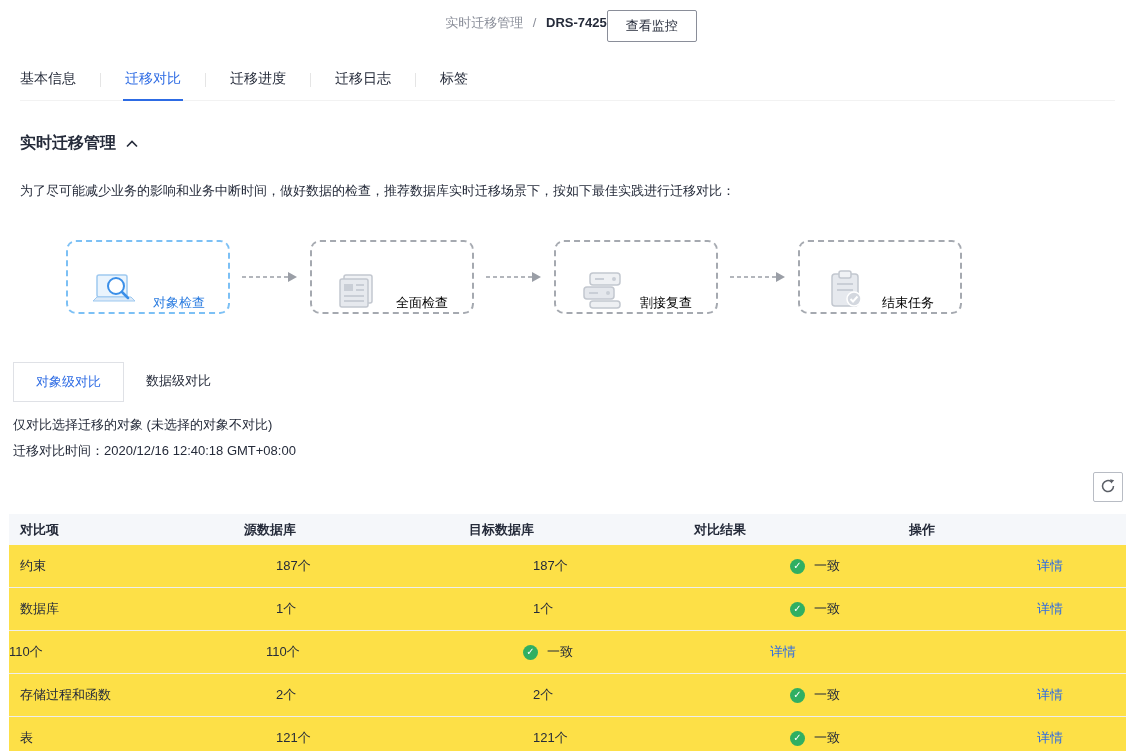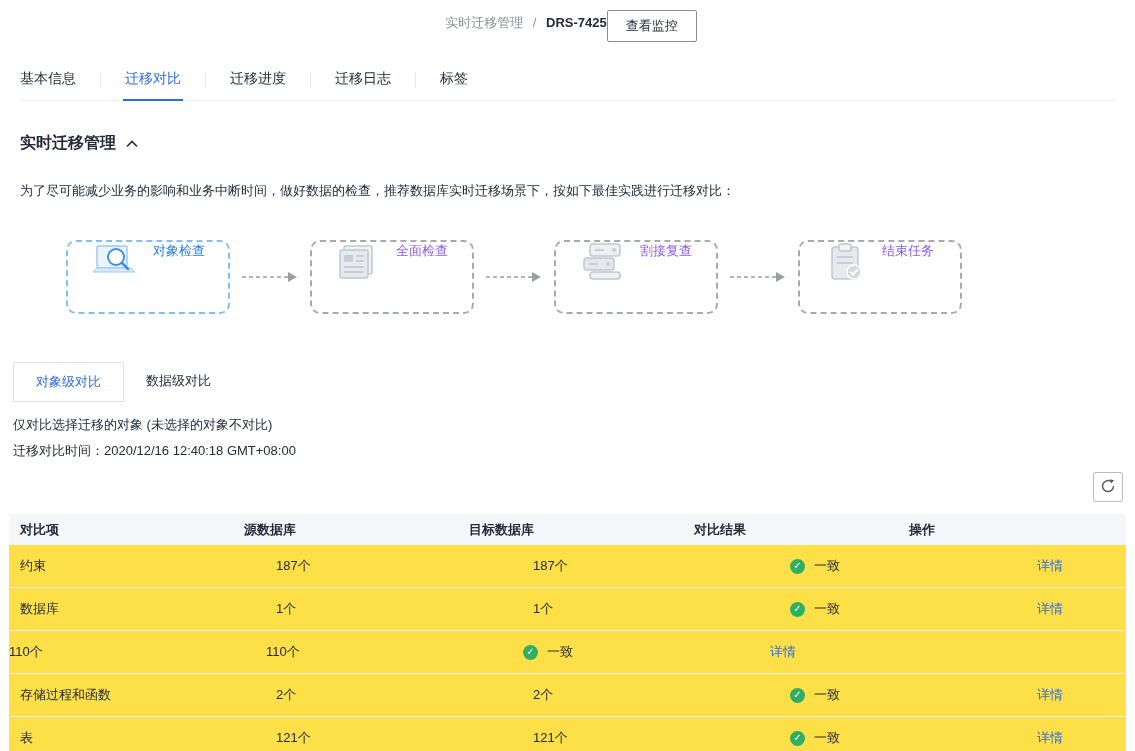--- a/index.html
+++ b/index.html
@@ -28,24 +28,24 @@
 
   
   .notice-title { margin:32px 20px 0 20px; font-size:16px; font-weight:600; display:flex; align-items:center; gap:10px; }
   .caret { display:inline-flex; }
   .notice-desc { margin:28px 20px 0 20px; font-size:13px; color:#252b3a; }
 
   
   .flow { display:flex; align-items:center; margin:40px 0 0 66px; }
   .step-box {
     width:164px; height:74px; border:2px dashed #a5a9b0; border-radius:10px;
-    display:flex; align-items:flex-start; justify-content:center; gap:16px; background:#fff;
+    display:flex; align-items:flex-end; justify-content:center; gap:16px; background:#fff;
   }
   .step-box.active { border-color:#7cc0f5; }
-  .step-label { font-size:13px; color:#8b5cf6; }
+  .step-label { font-size:13px; color:#000000; }
   .step-box.active .step-label { color:#2b7ce0; }
   .flow-arrow { margin:0 12px; display:flex; align-items:center; }
 
   
   .sub-tabs { display:flex; align-items:stretch; margin:48px 20px 0 13px; }
   .sub-tab { font-size:13px; padding:10px 22px; cursor:pointer; color:#252b3a; }
   .sub-tab.active { border:1px solid #dfe1e6; color:#2d6be4; background:#fff; }
 
   .compare-note { margin:14px 20px 0 13px; font-size:13px; }
   .compare-time { margin:8px 20px 0 13px; font-size:13px; }

